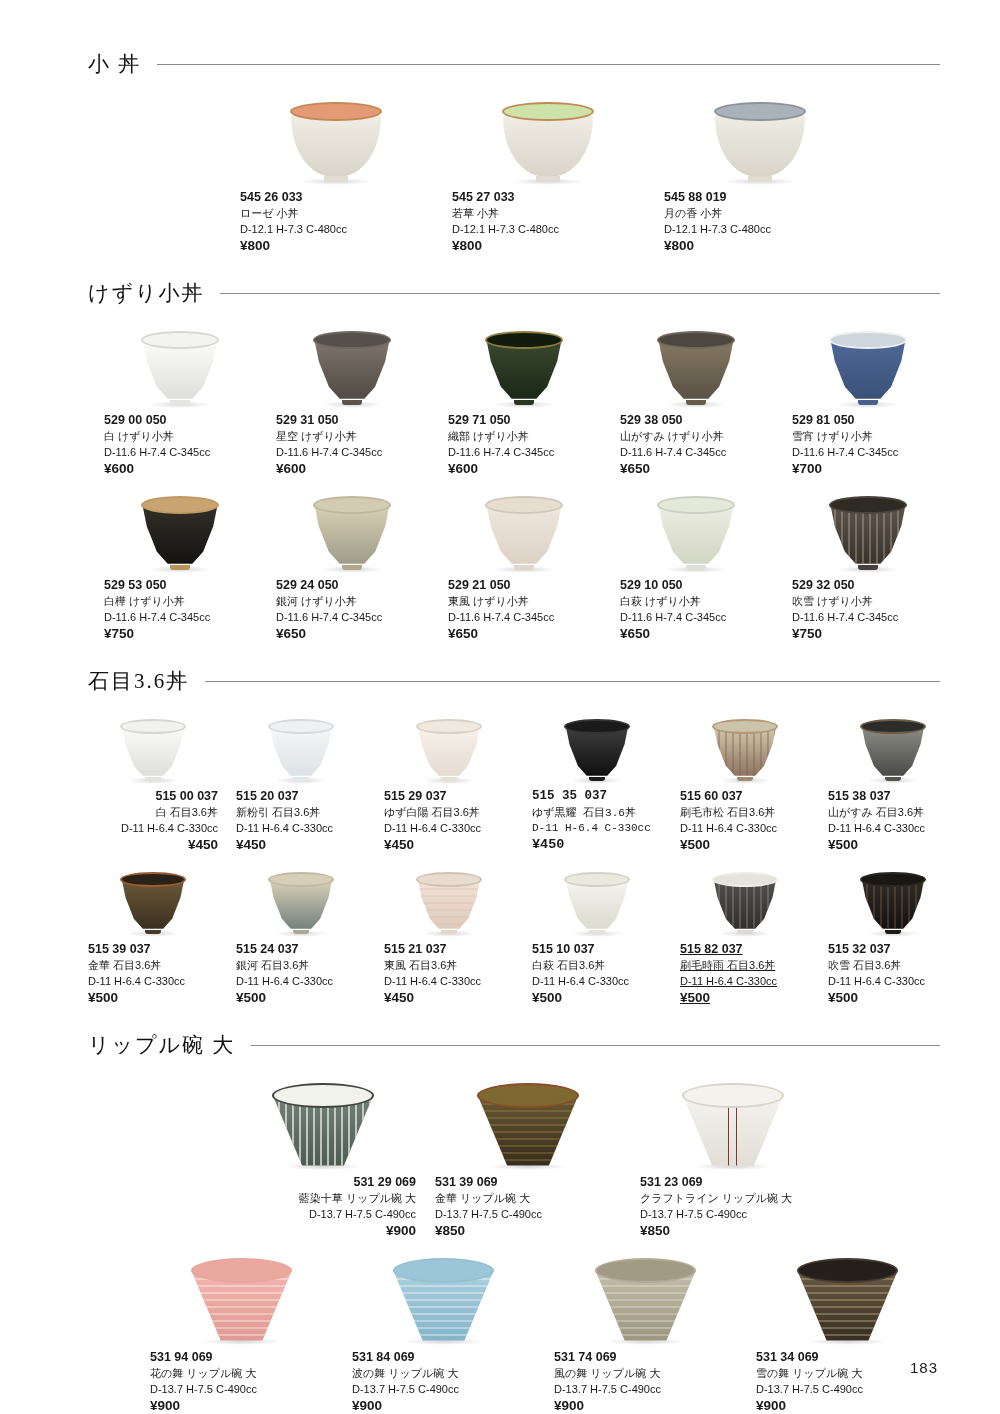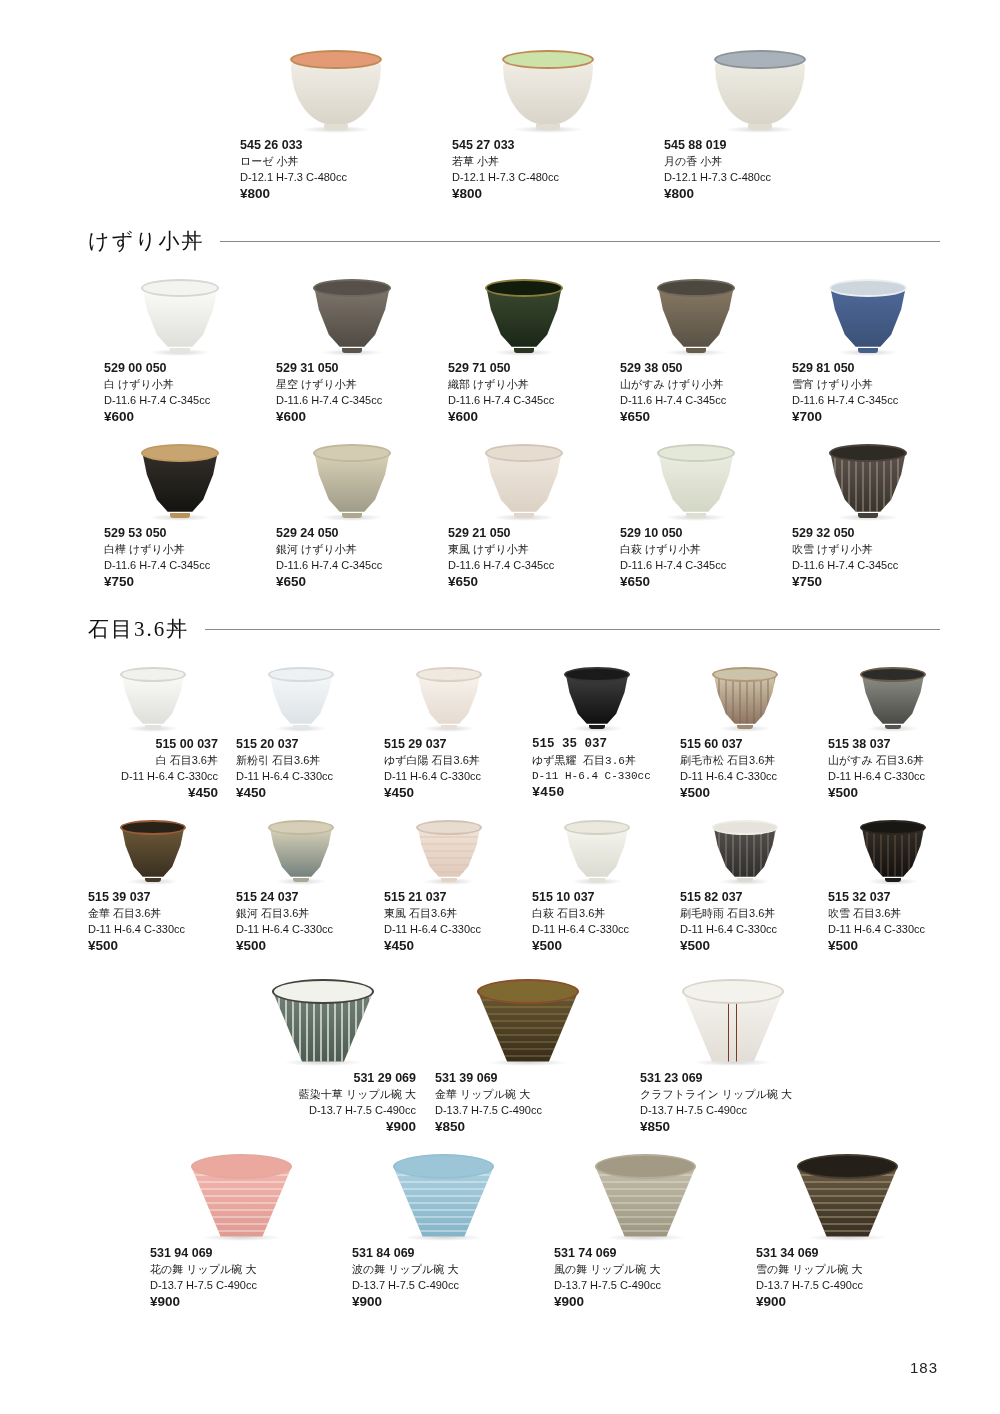--- a/index.html
+++ b/index.html
@@ -52,20 +52,24 @@
     position: absolute; right: 62px; bottom: 38px;
     font-size: 15px; color: #222; letter-spacing: 1px;
   }
 </style>
 </head>
 <body>
 
 <main class="content">
   <div id="sections">
   <section class="section">
+    <header class="sec-head">
+      <h2 class="sec-title">小 丼</h2>
+      <div class="sec-rule"></div>
+    </header>
   <div class="row" style="margin-left: 152px;">
   <div class="product" style="width: 192px; margin-right: 20px;">
     <div class="bowl round" style="width: 96px; height: 80px;">
       <div class="shadow"></div>
       <div class="body" style="background: linear-gradient(rgb(242, 239, 232), rgb(217, 212, 200));"></div>
       <div class="foot" style="background: rgb(226, 221, 210);"></div>
       <div class="mouth" style="background: rgb(228, 154, 116); border: 2px solid rgb(191, 138, 85);"></div>
     </div>
     <div class="code">545 26 033</div>
     <div class="pname">ローゼ 小丼</div>
@@ -370,21 +374,21 @@
       <div class="body" style="background: linear-gradient(rgb(246, 245, 239), rgb(218, 218, 207));"></div>
       <div class="foot" style="background: rgb(226, 226, 214);"></div>
       <div class="mouth" style="background: rgb(235, 233, 221); border: 2px solid rgb(210, 210, 199);"></div>
     </div>
     <div class="code">515 10 037</div>
     <div class="pname">白萩 石目3.6丼</div>
     <div class="spec">D-11 H-6.4 C-330cc</div>
     <div class="price">¥500</div>
   </div>
 
-  <div class="product" style="width: 130px; margin-right: 18px;">
+  <div class="product" style="width: 130px; margin-right: 18px; text-decoration: underline;">
     <div class="bowl cup" style="width: 68px; height: 62px;">
       <div class="shadow"></div>
       <div class="body" style="background: repeating-linear-gradient(90deg, rgba(0, 0, 0, 0) 0px, rgba(0, 0, 0, 0) 5px, rgba(200, 196, 188, 0.25) 5px, rgba(200, 196, 188, 0.25) 7px), linear-gradient(rgb(84, 80, 78), rgb(48, 46, 44));"></div>
       <div class="foot" style="background: rgb(220, 218, 210);"></div>
       <div class="mouth" style="background: rgb(229, 227, 220); border: 2px solid rgb(239, 237, 230);"></div>
     </div>
     <div class="code">515 82 037</div>
     <div class="pname">刷毛時雨 石目3.6丼</div>
     <div class="spec">D-11 H-6.4 C-330cc</div>
     <div class="price">¥500</div>
@@ -399,20 +403,24 @@
     </div>
     <div class="code">515 32 037</div>
     <div class="pname">吹雪 石目3.6丼</div>
     <div class="spec">D-11 H-6.4 C-330cc</div>
     <div class="price">¥500</div>
   </div>
 </div>
       </section>
 
   <section class="section">
+    <header class="sec-head">
+      <h2 class="sec-title">リップル碗 大</h2>
+      <div class="sec-rule"></div>
+    </header>
   <div class="row" style="margin-left: 142px;">
   <div class="product" style="width: 186px; margin-right: 19px; text-align: right;">
     <div class="bowl cone" style="width: 106px; height: 84px;">
       <div class="shadow"></div>
       <div class="body" style="background: repeating-linear-gradient(90deg, rgba(0, 0, 0, 0) 0px, rgba(0, 0, 0, 0) 5px, rgba(238, 238, 230, 0.69) 5px, rgba(238, 238, 230, 0.69) 7px), linear-gradient(rgb(116, 132, 122), rgb(76, 92, 82));"></div>
 
       <div class="mouth" style="background: rgb(242, 242, 236); border: 2px solid rgb(68, 68, 62);"></div>
     </div>
     <div class="code">531 29 069</div>
     <div class="pname">藍染十草 リップル碗 大</div>

